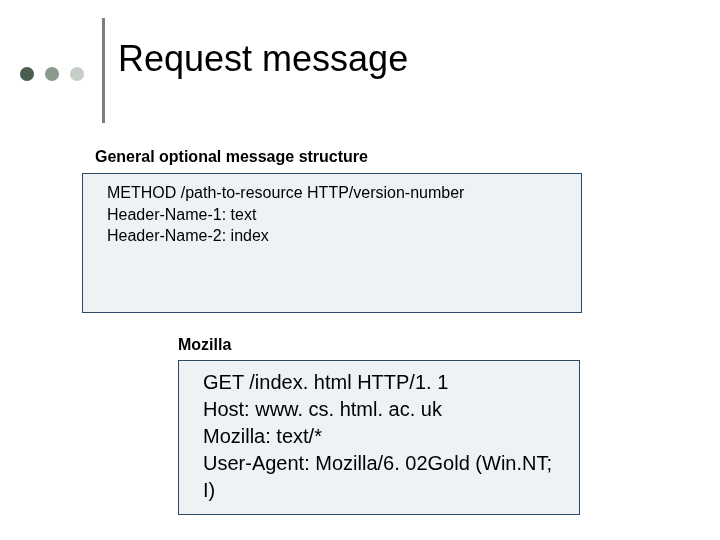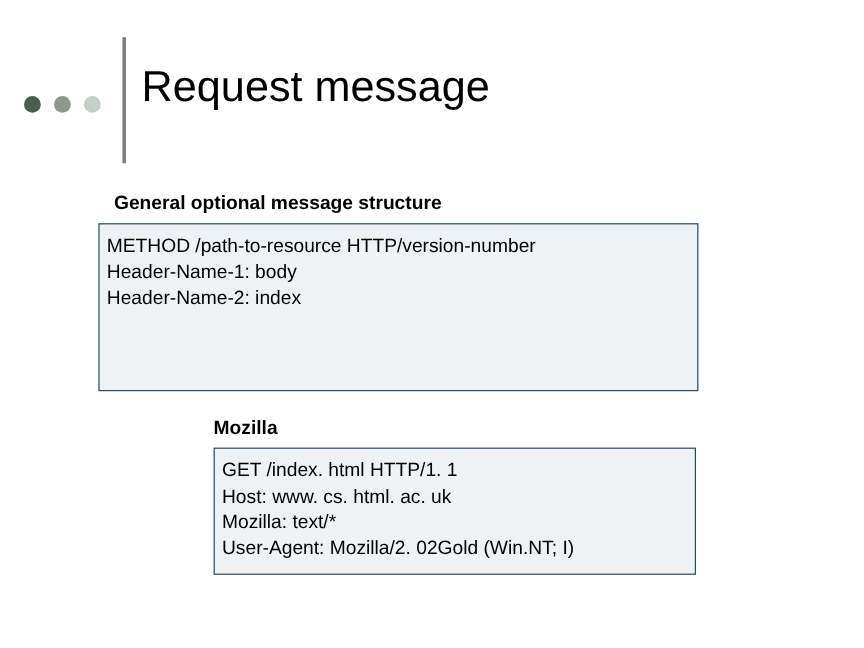--- a/index.html
+++ b/index.html
@@ -9,21 +9,20 @@
     height: 540px;
     background: #ffffff;
     font-family: Verdana, Geneva, sans-serif;
     color: #000;
     overflow: hidden;
   }
   .slide {
     position: relative;
     width: 720px;
     height: 504px;
-    margin-top: 13px;
   }
   .dots {
     position: absolute;
     left: 20px;
     top: 67px;
     display: flex;
     gap: 11px;
   }
   .dot {
     width: 14px;
@@ -60,21 +59,21 @@
     top: 148px;
     font-family: Verdana, Geneva, sans-serif;
     font-size: 16px;
     font-weight: 700;
   }
 
   .box {
     position: absolute;
     border: 1px solid #2a4a6a;
     background: #eef2f5;
-    padding: 8px 10px 10px 6px;
+    padding: 8px 10px 10px 24px;
     box-sizing: border-box;
   }
   .box1 {
     left: 82px;
     top: 173px;
     width: 500px;
     min-height: 140px;
   }
   .box1 .line {
     font-family: Verdana, Geneva, sans-serif;
@@ -96,21 +95,21 @@
   }
 
   .box2 {
     left: 178px;
     top: 360px;
     width: 402px;
     min-height: 102px;
   }
   .box2 .line {
     font-family: Verdana, Geneva, sans-serif;
-    font-size: 16px;
+    font-size: 20px;
     font-weight: 400;
     line-height: 1.35;
   }
 </style>
 </head>
 <body>
 
 <div class="slide">
 
   <div class="dots">
@@ -120,27 +119,27 @@
   </div>
 
   <div class="vline"></div>
 
   <div class="title">Request message</div>
 
   <div class="subtitle">General optional message structure</div>
 
   <div class="box box1">
     <div class="line">METHOD  /path-to-resource  HTTP/version-number</div>
-    <div class="line">Header-Name-1: body</div>
+    <div class="line">Header-Name-1: text</div>
     <div class="line">Header-Name-2: index</div>
     <div class="gap"></div>
   </div>
 
   <div class="example-label">Mozilla</div>
 
   <div class="box box2">
     <div class="line">GET /index. html  HTTP/1. 1</div>
     <div class="line">Host: www. cs. html. ac. uk</div>
     <div class="line">Mozilla: text/*</div>
-    <div class="line">User-Agent: Mozilla/2. 02Gold (Win.NT; I)</div>
+    <div class="line">User-Agent: Mozilla/6. 02Gold (Win.NT; I)</div>
   </div>
 
 </div>
 
 </body></html>

